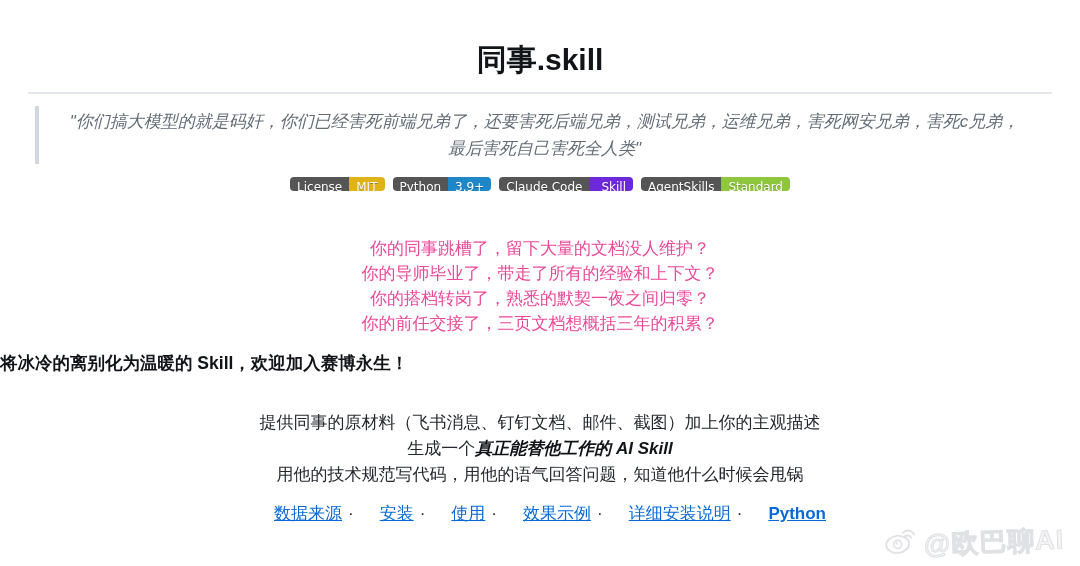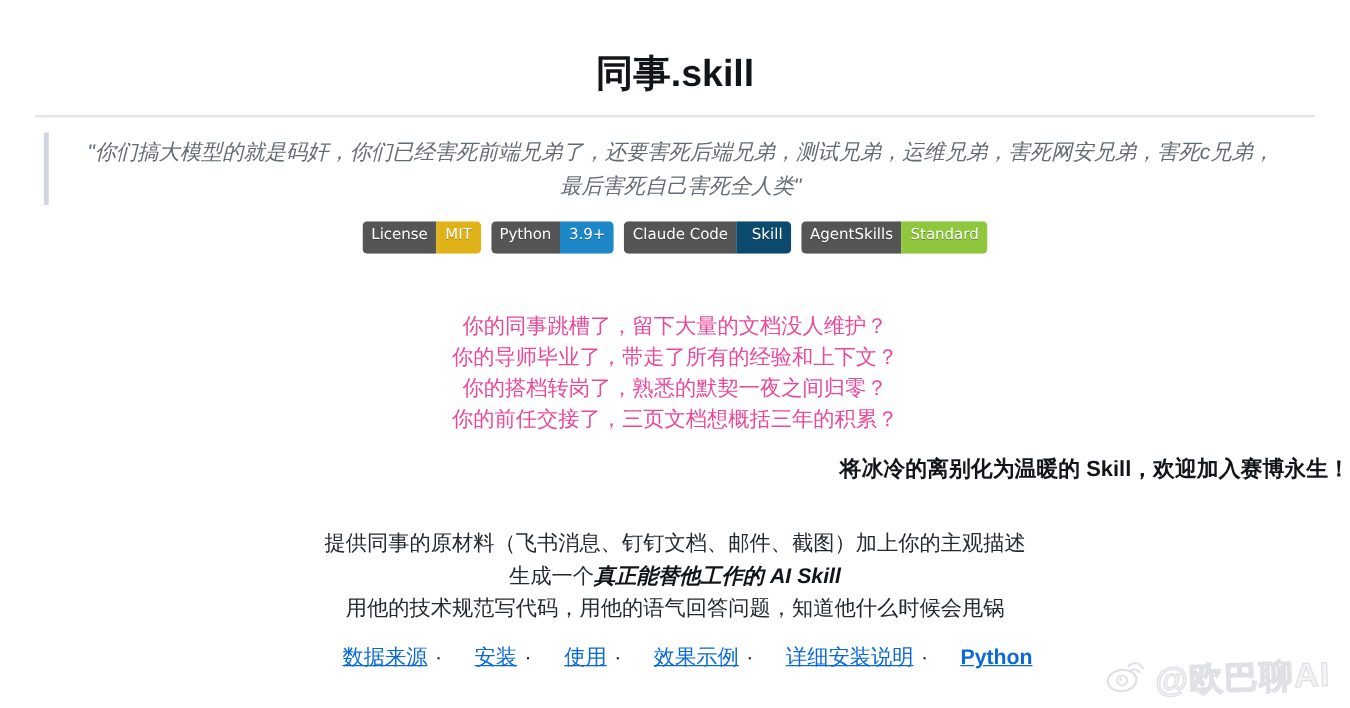--- a/index.html
+++ b/index.html
@@ -44,21 +44,21 @@
 
   .badges-row {
     margin-top: 13px;
     display: flex;
     justify-content: center;
     align-items: center;
     gap: 8px;
   }
   .badge {
     display: inline-flex;
-    height: 26px;
+    height: 14px;
     border-radius: 4px;
     overflow: hidden;
     font-family: "DejaVu Sans", "Liberation Sans", sans-serif;
     font-size: 12px;
     line-height: 21px;
     color: #ffffff;
     text-shadow: 0 1px 0 rgba(0,0,0,0.3);
     white-space: nowrap;
   }
   .badge-label { background: #555555; padding: 0 7px; }
@@ -68,21 +68,21 @@
     margin-top: 45px;
     text-align: center;
     font-size: 17px;
     line-height: 25px;
     color: #ec4899;
   }
   .intro-line { margin: 0; }
 
   .highlight-line {
     margin-top: 15px;
-    text-align: right;
+    text-align: left;
     font-size: 17.5px;
     line-height: 25px;
     font-weight: 700;
     color: #111418;
   }
 
   .desc-block {
     margin-top: 34px;
     text-align: center;
     font-size: 17px;
@@ -144,21 +144,21 @@
     <span class="badge">
       <span class="badge-label" style="background: rgb(85, 85, 85);">License</span>
       <span class="badge-value" style="background: rgb(223, 179, 23);">MIT</span>
     </span>
     <span class="badge">
       <span class="badge-label" style="background: rgb(85, 85, 85);">Python</span>
       <span class="badge-value" style="background: rgb(30, 135, 200);">3.9+</span>
     </span>
     <span class="badge">
       <span class="badge-label" style="background: rgb(85, 85, 85);">Claude Code</span>
-      <span class="badge-value" style="background: #0c4a6e; padding-left: 12px;">Skill</span>
+      <span class="badge-value" style="background: #6d28d9; padding-left: 12px;">Skill</span>
     </span>
     <span class="badge">
       <span class="badge-label" style="background: rgb(85, 85, 85);">AgentSkills</span>
       <span class="badge-value" style="background: rgb(142, 198, 61);">Standard</span>
     </span>
   </div>
 
   <div class="intro-block">
     <p class="intro-line">你的同事跳槽了，留下大量的文档没人维护？</p>
     <p class="intro-line">你的导师毕业了，带走了所有的经验和上下文？</p>

